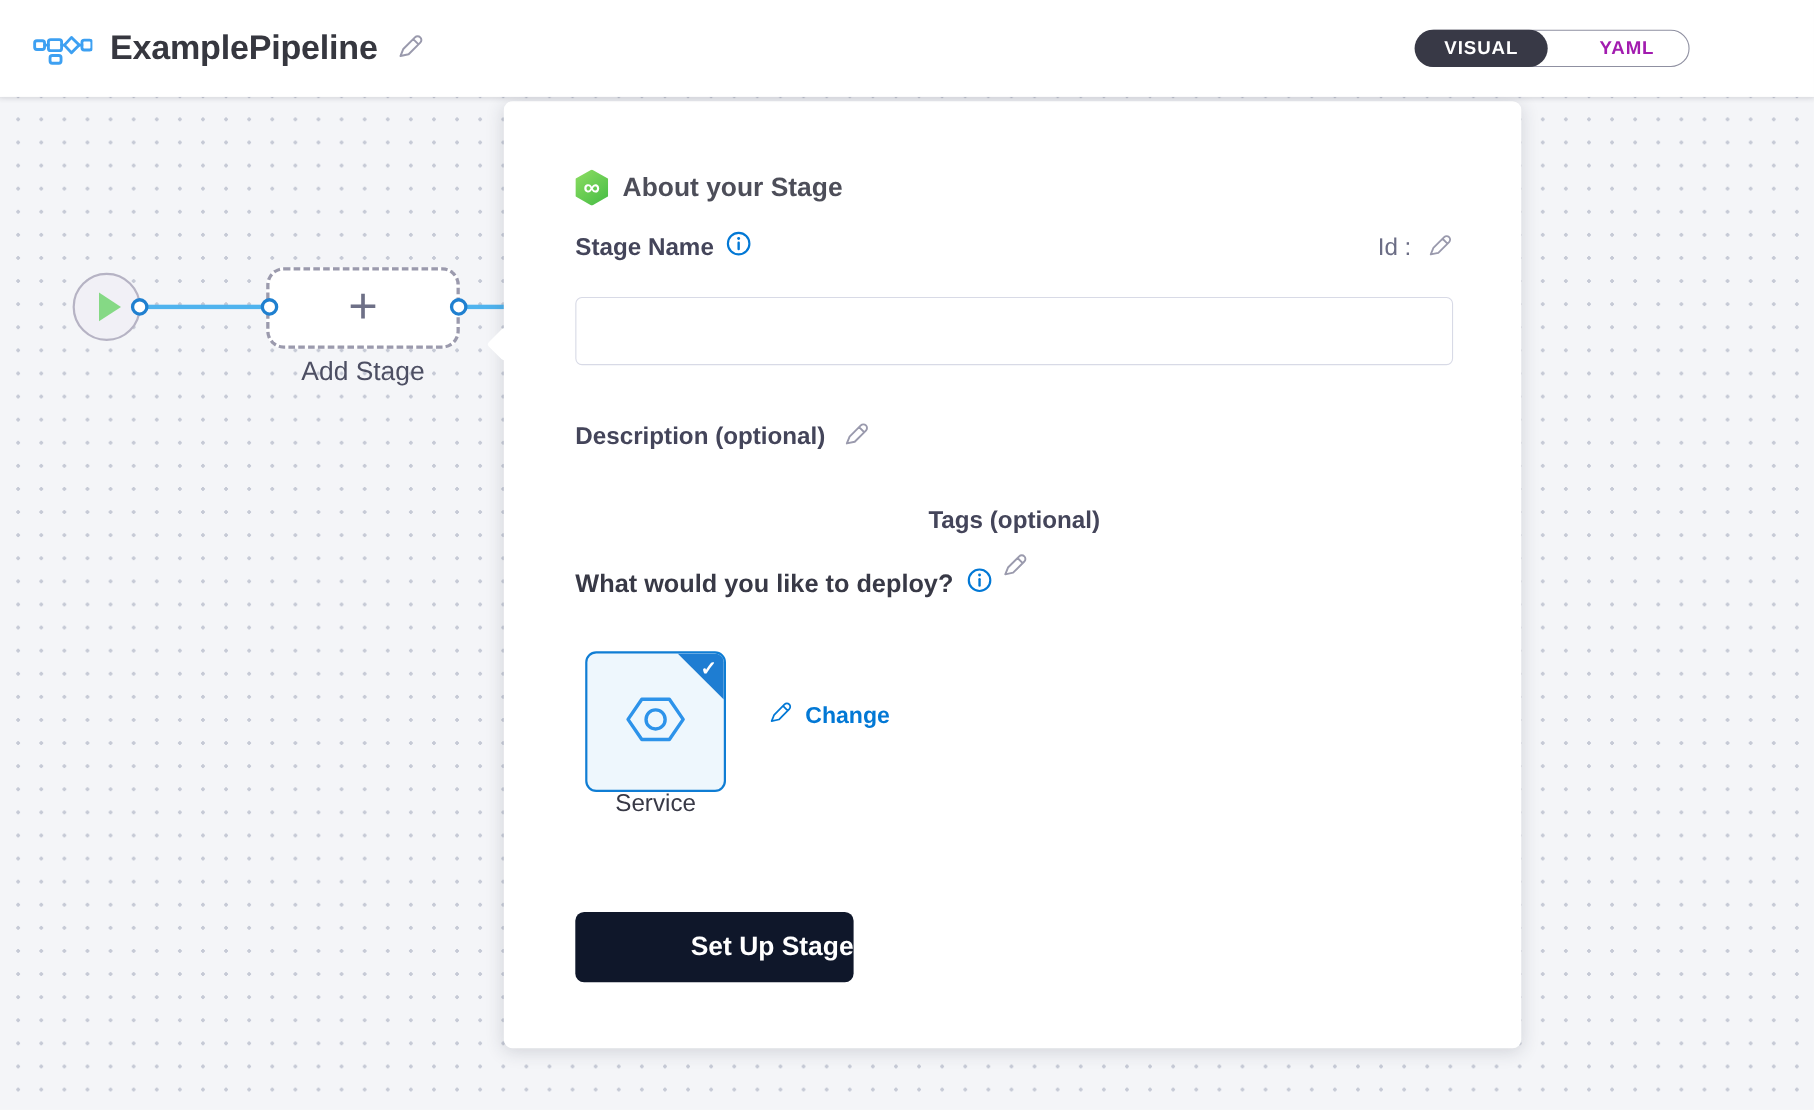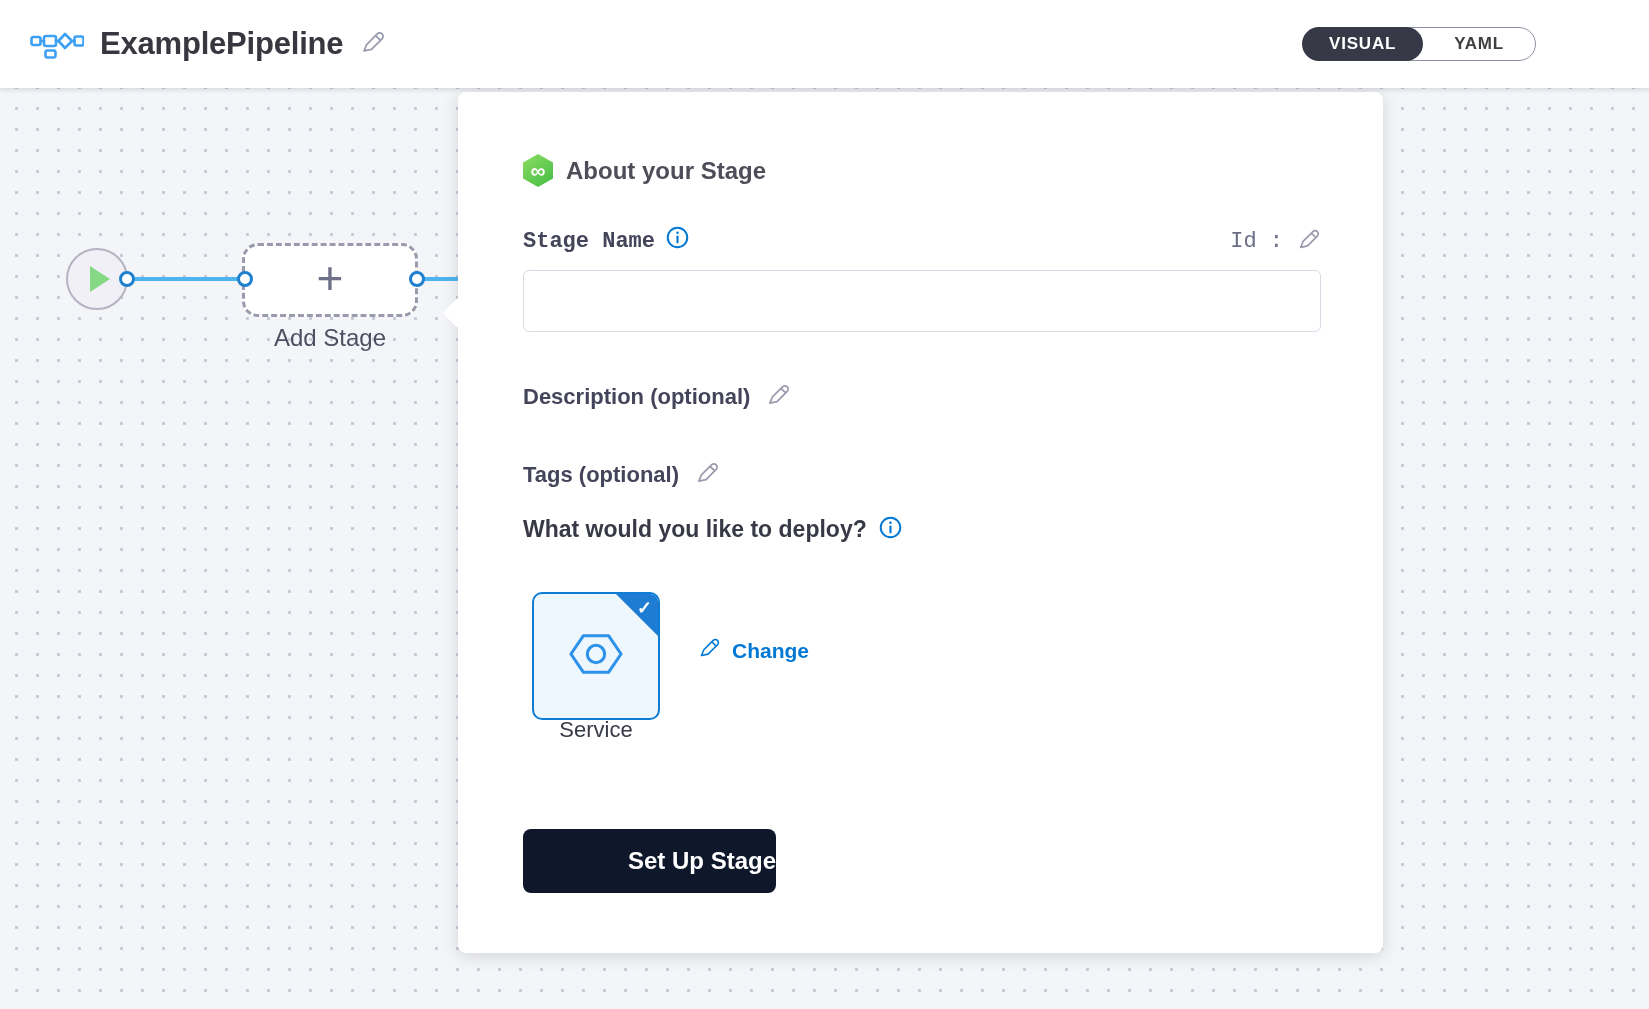--- a/index.html
+++ b/index.html
@@ -22,21 +22,21 @@
   .page-title { font-size:31px; font-weight:700; color:#36373f; letter-spacing:-0.2px; }
   .icon-btn { display:flex; align-items:center; cursor:pointer; background:none; border:none; padding:0; }
 
   .view-toggle {
     display:flex; align-items:center; height:34px;
     border:1.5px solid #8f90a1; border-radius:18px; background:#fff;
   }
   .seg {
     display:flex; align-items:center; justify-content:center;
     font-size:17px; font-weight:700; letter-spacing:0.8px; cursor:pointer;
-    height:34px; padding:0 28px; color:#404040;
+    height:34px; padding:0 28px; color:#a21caf;margin-left:16px;
   }
   .seg-visual {
     background:#383946; color:#fff; border-radius:18px; margin:-1.5px 0 -1.5px -1.5px;
     padding:0 27px;
   }
   .seg-yaml { padding:0 31px; }
 
   
   .canvas {
     position:absolute; top:88px; left:0; width:1649px; height:921px;
@@ -90,33 +90,33 @@
 
   .row-title { top:62px; gap:13px; }
   .stage-type-badge {
     width:30px; height:33px; display:flex; align-items:center; justify-content:center;
     background:linear-gradient(140deg,#8ede62,#44bb44);
     clip-path:polygon(50% 0%, 100% 26%, 100% 74%, 50% 100%, 0% 74%, 0% 26%);
     color:#fff; font-size:21px; font-weight:700; line-height:1;
   }
   .panel-title { font-size:24px; font-weight:700; color:#4d4e59; }
 
-  .row-name { top:134px; justify-content:space-between;font-family:Liberation Mono, monospace; }
+  .row-name { top:118px; justify-content:space-between; }
   .field-label { display:flex; align-items:center; gap:11px; font-size:22px; font-weight:600; color:#44455a; }
   .id-group { display:flex; align-items:center; gap:13px; font-size:22px; color:#6b6d85; }
 
   .stage-name-input {
     position:absolute; left:65px; top:178px; width:798px; height:62px;
     border:1.5px solid #d8dae6; border-radius:6px; background:#fff;
     font-size:22px; color:#383946; padding:0 16px; outline:none;
     font-family:"Liberation Sans", sans-serif;
   }
 
   .row-desc { top:290px; gap:15px; }
-  .row-tags { top:368px; gap:15px; }
+  .row-tags { top:368px; gap:15px;flex-direction:column; }
   .row-deploy { top:424px; gap:12px; }
   .deploy-q { font-size:23px; font-weight:700; color:#383946; }
 
   .service-card {
     position:absolute; left:74px; top:500px; width:128px; height:128px;
     background:#eef7fd; border:2px solid #0f7dd4; border-radius:10px;
     overflow:hidden; cursor:pointer;
     display:flex; align-items:center; justify-content:center;
   }
   .card-corner {

